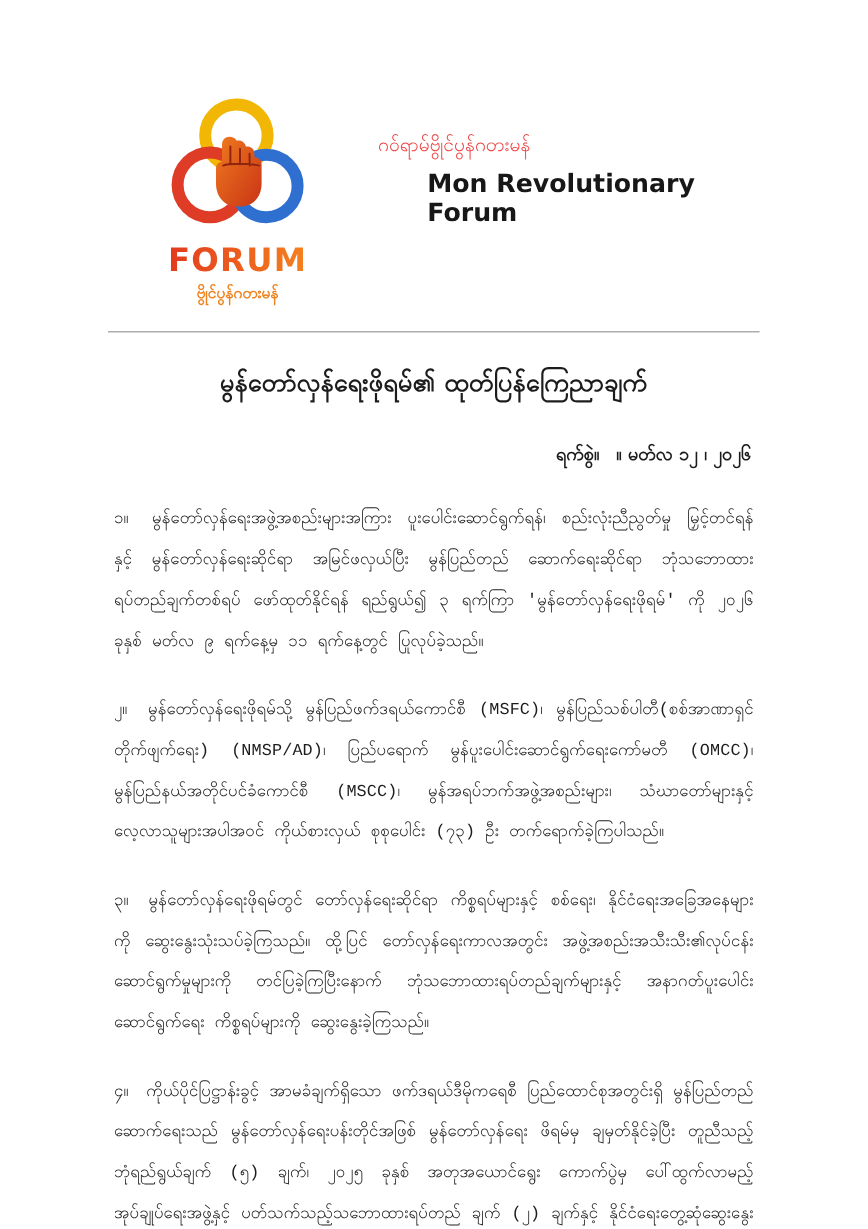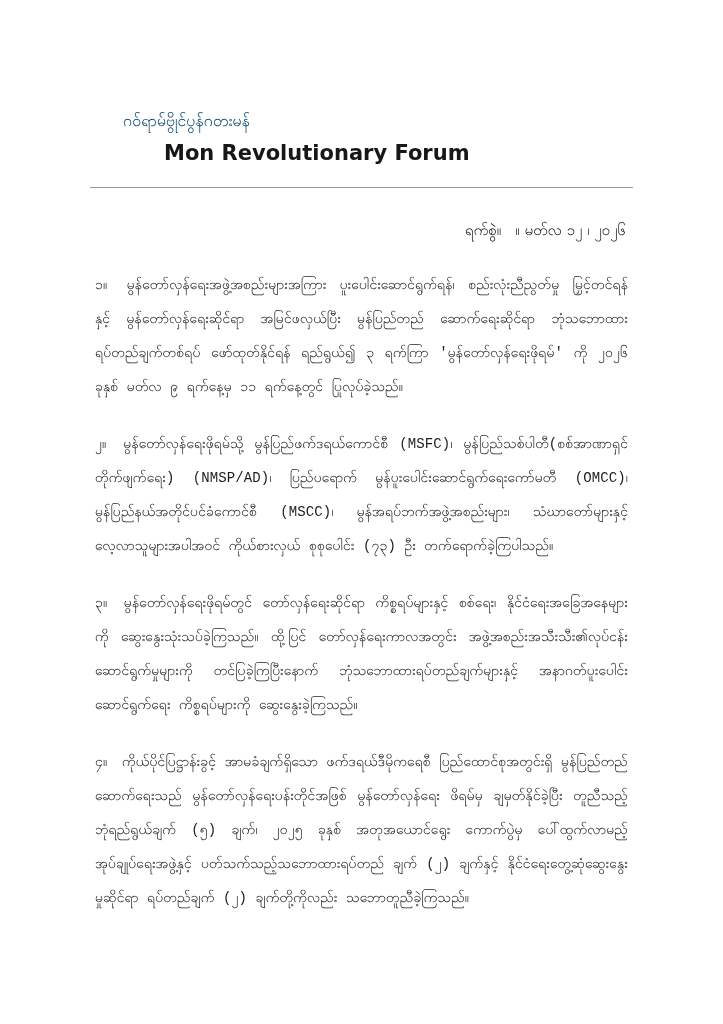--- a/index.html
+++ b/index.html
@@ -72,21 +72,21 @@
     color: #f0821e;
     margin-top: 3px;
     white-space: nowrap;
   }
   .header-text {
     padding-top: 28px;
     display: flex;
     flex-direction: column;
     gap: 7px;
   }
-  .org-mon  { font-size: 16px; color: #0c4a6e; }
+  .org-mon  { font-size: 16px; color: #ef4444; }
   .org-en   { font-size: 21px; font-weight: 700; color: #171717; margin-left: 41px; }
   .org-my   { font-size: 16px; color: #2a2a2a; }
 
   
   .rule {
     border: none;
     border-top: 1.5px solid #9a9a9a;
     margin: 22px -5px 0 -5px;
   }
 
@@ -94,21 +94,21 @@
   .doc-title {
     text-align: center;
     font-size: 21px;
     font-weight: 700;
     margin-top: 28px;
     letter-spacing: 0.2px;
   }
   .date-line {
     text-align: right;
     font-size: 15px;
-    font-weight: 400;
+    font-weight: 700;
     margin-top: 32px;
     padding-right: 2px;
   }
   .date-line .gap { display: inline-block; width: 14px; }
   .paragraphs { margin-top: 26px; }
   .para {
     font-size: 14px;
     line-height: 34px;
     text-align: justify;
     margin-bottom: 23px;
@@ -117,29 +117,49 @@
   }
   .para .num { margin-right: 6px; }
 </style>
 </head>
 <body>
 
 <div class="page">
 
   <div class="header">
 
+    <div class="logo">
+      <div class="rings">
+        <div class="ring ring-yellow"></div>
+        <div class="ring ring-red"></div>
+        <div class="ring ring-blue"></div>
+        <svg class="fist" viewBox="0 0 42 62">
+          <defs>
+            <linearGradient id="fg" x1="0" y1="0" x2="1" y2="1">
+              <stop offset="0" stop-color="#f07b1f"></stop>
+              <stop offset="1" stop-color="#c93416"></stop>
+            </linearGradient>
+          </defs>
+          <path fill="url(#fg)" d="M13 2 c-4 0 -6 3 -6 7 l0 14 c-3 0 -5 2 -5 6 l0 12 c0 11 7 19 17 19 l4 0 c10 0 17 -8 17 -19 l0 -16 c0 -4 -3 -6 -6 -6 l0 -3 c0 -4 -3 -6 -6 -6 l-1 0 c-1 -3 -3 -5 -6 -5 l-2 0 c-1 -2 -3 -3 -6 -3 z"></path>
+          <path fill="none" stroke="#8f2410" stroke-width="1.6" stroke-linecap="round" d="M14 10 l0 14 M22 12 l0 13 M30 16 l0 10 M8 26 c4 -2 22 -2 30 0"></path>
+        </svg>
+      </div>
+      <div class="wordmark">FORUM</div>
+      <div class="logo-sub">ဗွိုင်ပွန်ဂတးမန်</div>
+    </div>
 
     <div class="header-text">
       <div class="org-mon">ဂဝ်ရာမ်ဗွိုင်ပွန်ဂတးမန်</div>
       <div class="org-en">Mon Revolutionary Forum</div>
     </div>
   </div>
 
   <hr class="rule">
 
+  <div class="doc-title">မွန်တော်လှန်ရေးဖိုရမ်၏ ထုတ်ပြန်ကြေညာချက်</div>
 
   <div class="date-line">
     <span>ရက်စွဲ။</span><span class="gap"></span><span>။ မတ်လ ၁၂ ၊ ၂၀၂၆</span>
   </div>
 
   <div class="paragraphs">
 
     <p class="para">
       <span class="num">၁။</span>
       <span>မွန်တော်လှန်ရေးအဖွဲ့အစည်းများအကြား ပူးပေါင်းဆောင်ရွက်ရန်၊ စည်းလုံးညီညွတ်မှု မြှင့်တင်ရန် နှင့် မွန်တော်လှန်ရေးဆိုင်ရာ အမြင်ဖလှယ်ပြီး မွန်ပြည်တည် ဆောက်ရေးဆိုင်ရာ ဘုံသဘောထား ရပ်တည်ချက်တစ်ရပ် ဖော်ထုတ်နိုင်ရန် ရည်ရွယ်၍ ၃ ရက်ကြာ 'မွန်တော်လှန်ရေးဖိုရမ်' ကို ၂၀၂၆ ခုနှစ် မတ်လ ၉ ရက်နေ့မှ ၁၁ ရက်နေ့တွင် ပြုလုပ်ခဲ့သည်။</span>

